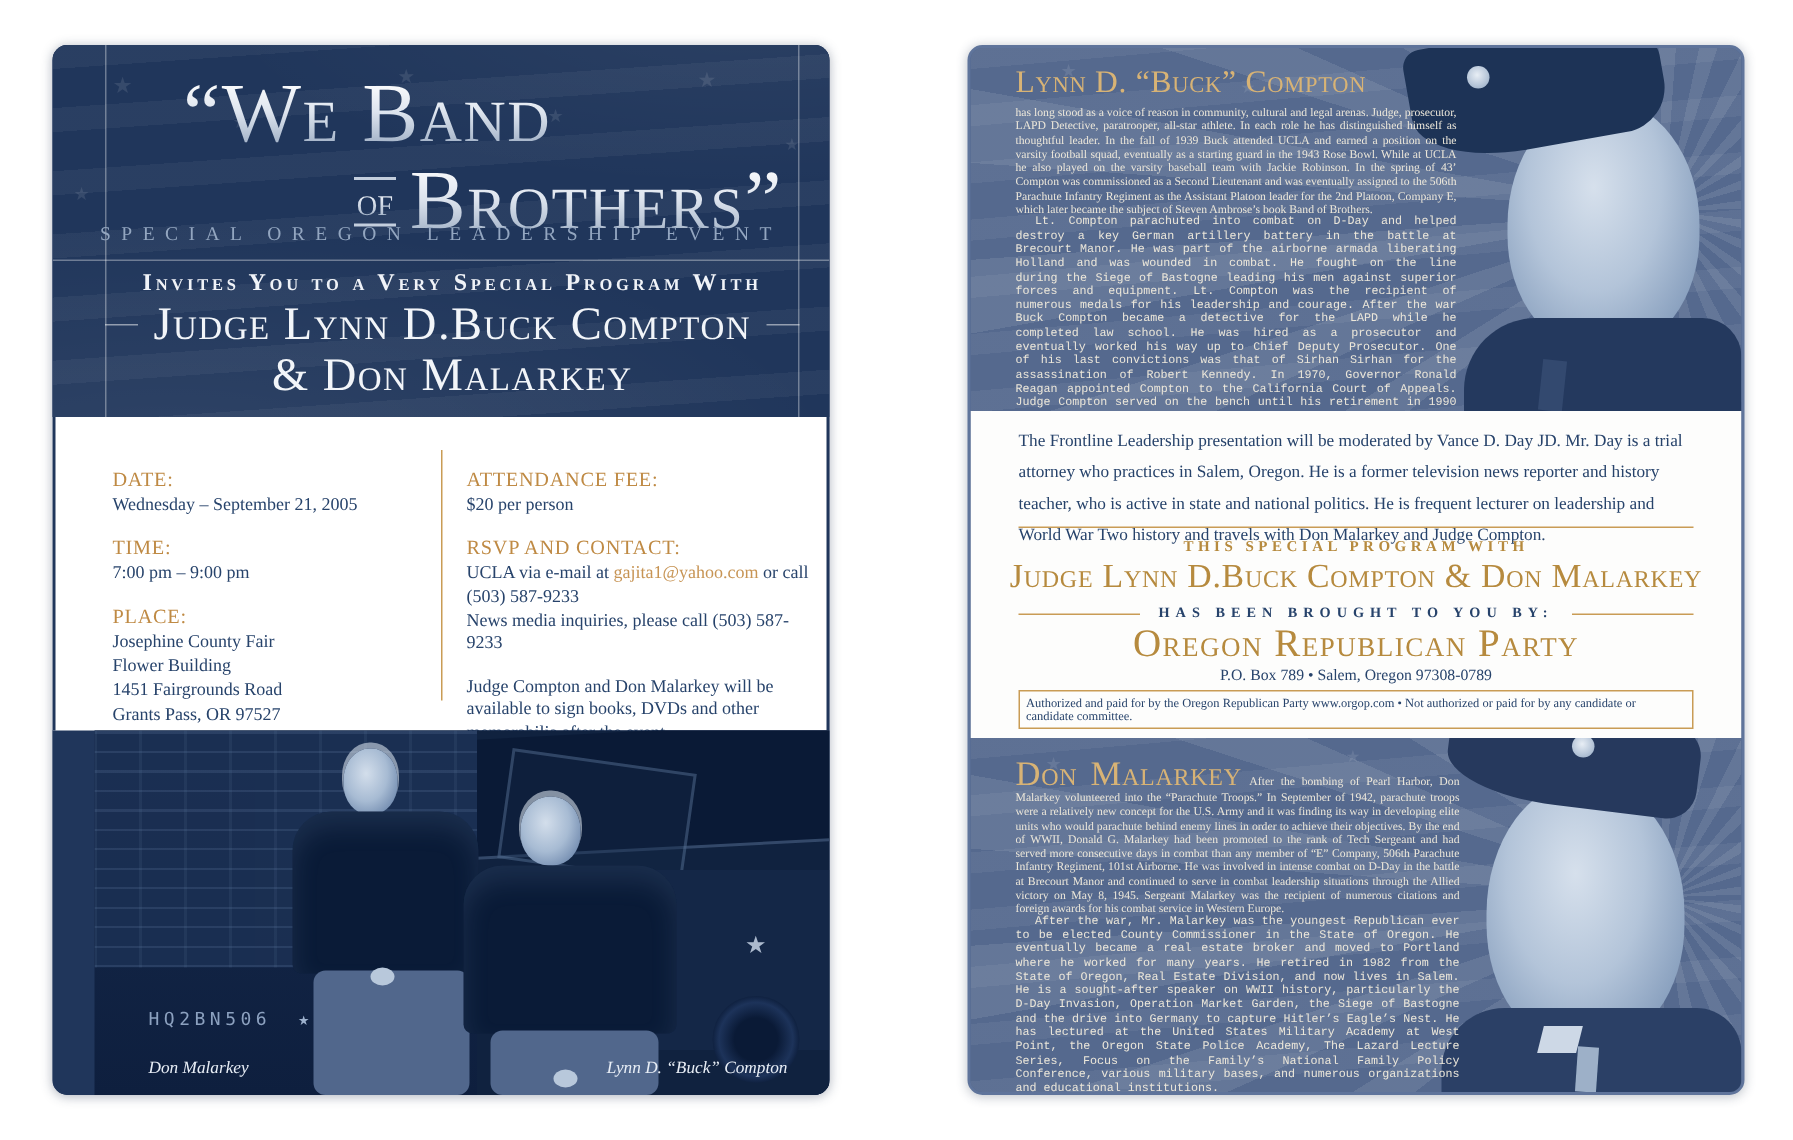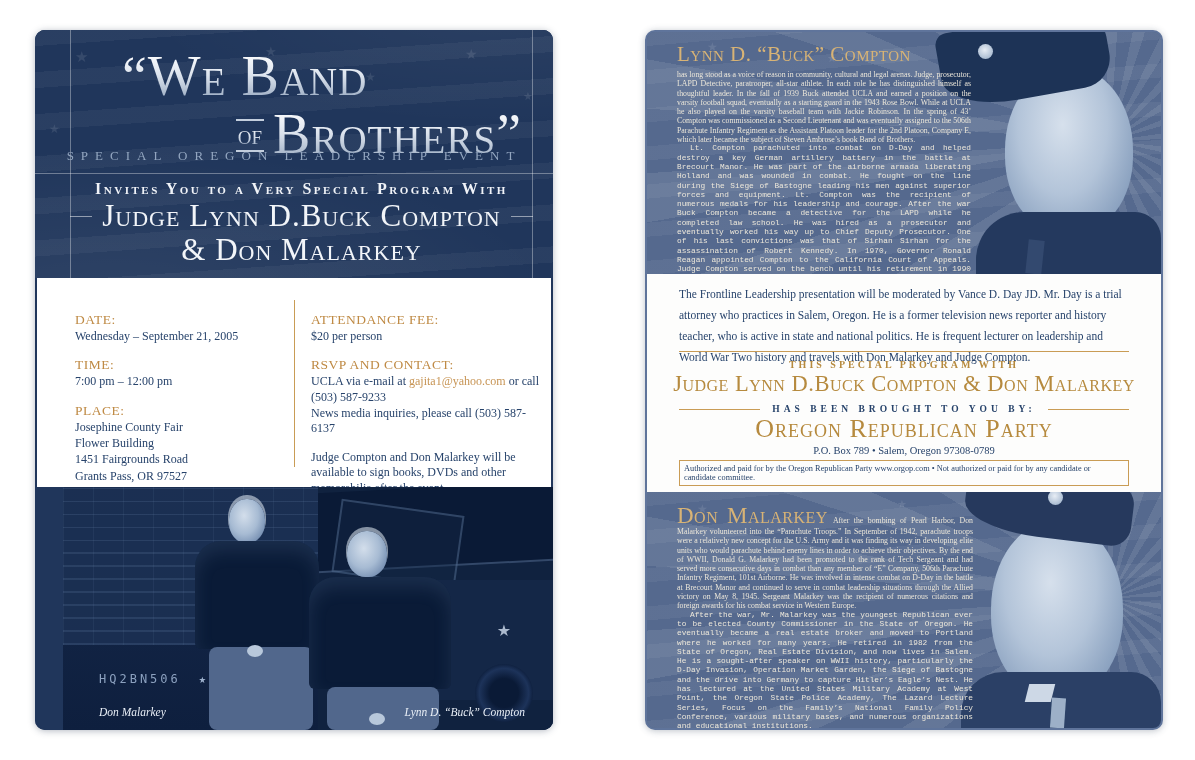--- a/index.html
+++ b/index.html
@@ -165,40 +165,40 @@
     <div class="lp-details">
       <div class="divider"></div>
 
       <div class="col col-a">
         <div class="grp">
           <div class="dl">DATE:</div>
           <div class="dv">Wednesday – September 21, 2005</div>
         </div>
         <div class="grp">
           <div class="dl">TIME:</div>
-          <div class="dv">7:00 pm – 12:00 pm</div>
+          <div class="dv">7:00 pm – 9:00 pm</div>
         </div>
         <div class="grp">
           <div class="dl">PLACE:</div>
           <div class="dv">Josephine County Fair</div>
           <div class="dv">Flower Building</div>
           <div class="dv">1451 Fairgrounds Road</div>
           <div class="dv">Grants Pass, OR 97527</div>
         </div>
       </div>
 
       <div class="col col-b">
         <div class="grp">
           <div class="dl">ATTENDANCE FEE:</div>
           <div class="dv">$20 per person</div>
         </div>
         <div class="grp">
           <div class="dl">RSVP AND CONTACT:</div>
           <div class="dv"><span>UCLA via e-mail at </span><span class="gold-link">gajita1@yahoo.com</span><span> or call (503) 587-9233</span></div>
-          <div class="dv">News media inquiries, please call (503) 587-6137</div>
+          <div class="dv">News media inquiries, please call (503) 587-9233</div>
         </div>
         <div class="grp">
           <div class="dv">Judge Compton and Don Malarkey will be available to sign books, DVDs and other memorabilia after the event.</div>
         </div>
       </div>
     </div>
 
     <div class="lp-photo">
       <div class="bricks"></div>
       <div class="jeep">

